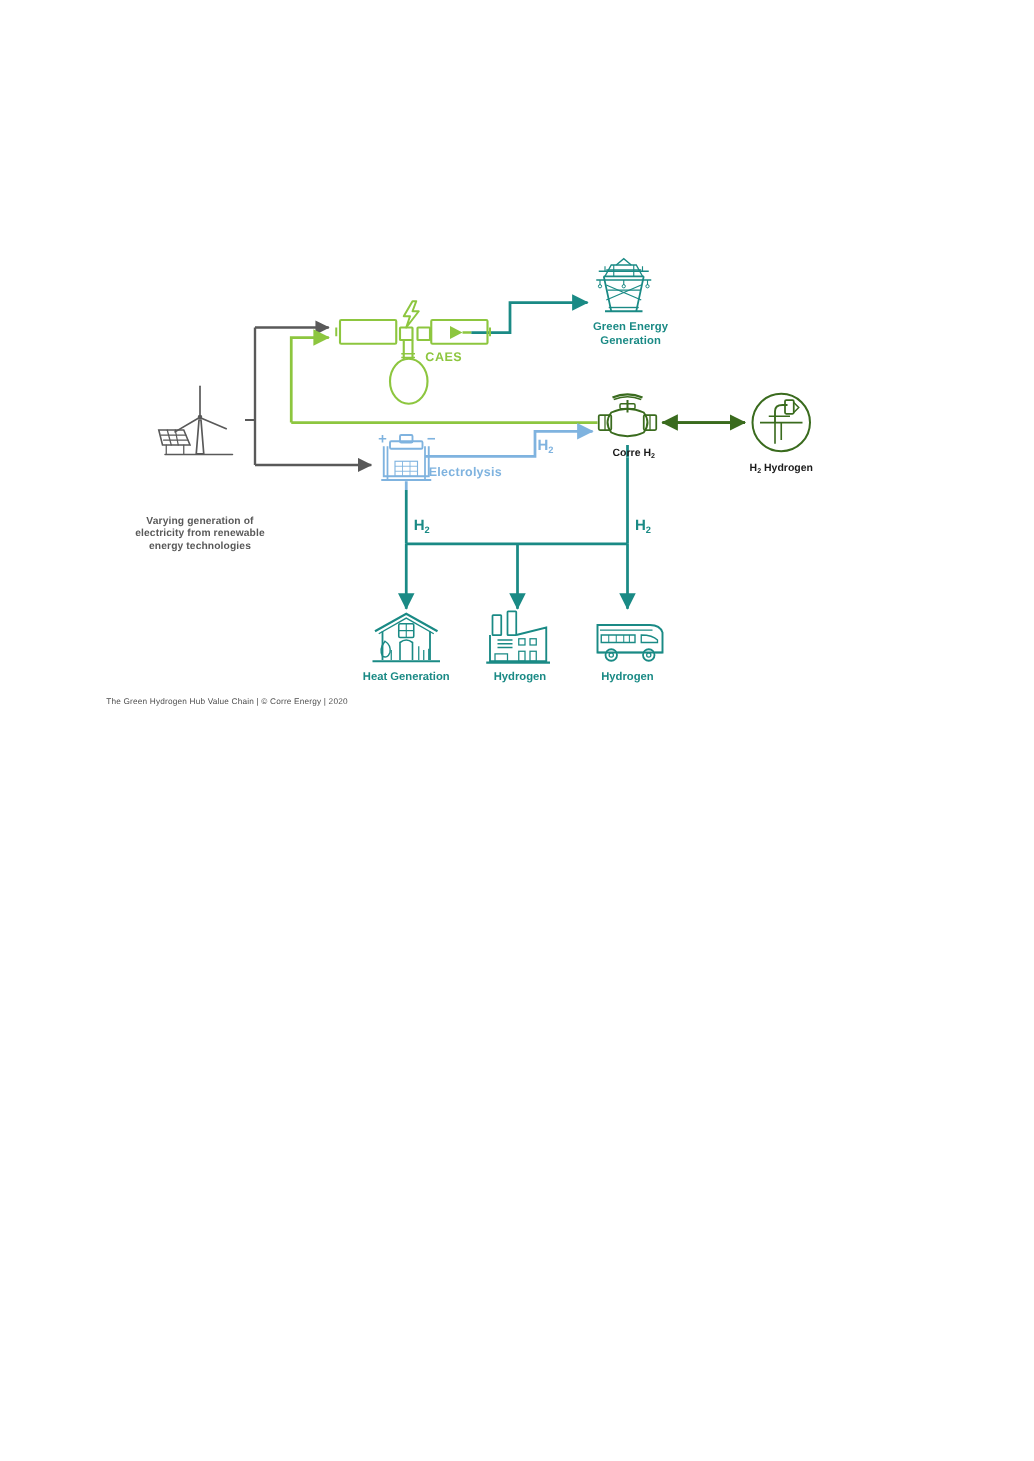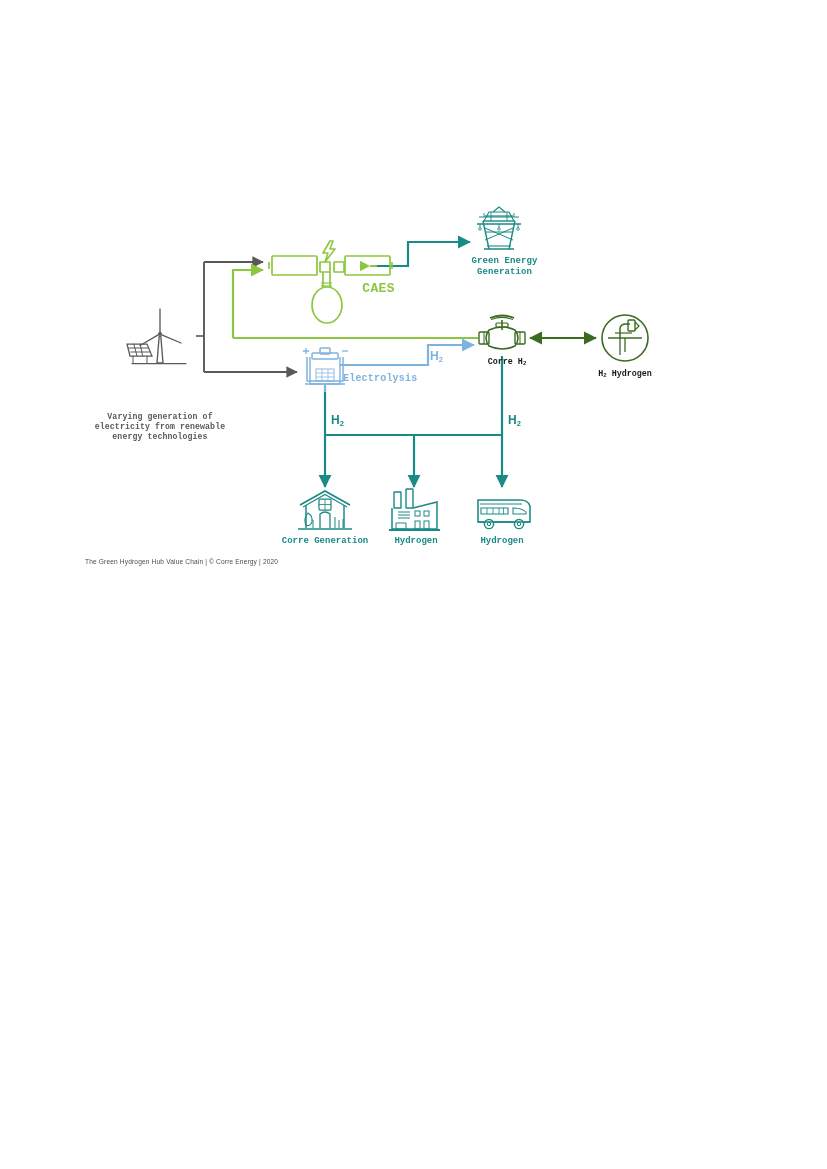--- a/index.html
+++ b/index.html
@@ -18,40 +18,39 @@
     position: absolute;
     left: 0; top: 0;
     width: 827px;
     height: 1169px;
   }
   .lbl {
     position: absolute;
     text-align: center;
     line-height: 1.22;
     white-space: pre-line;
-    font-family: Liberation Mono, monospace;
   }
   
   #source-label {
     left: 80px;
     top: 368px;
     width: 160px;
     font-size: 8.2px;
     color: #595959;
     font-weight: bold;
     letter-spacing: 0.1px;
     margin-top: 44px;
   }
   
   #caes-label {
     left: 315px;
     top: 281px;
     width: 80px;
-    text-align: right;
-    font-size: 13px;
+    text-align: center;
+    font-size: 10px;
     font-weight: bold;
     color: #8DC63F;
     letter-spacing: 0.4px;
   }
   
   #electrolysis-label {
     left: 343px;
     top: 373px;
     width: 110px;
     text-align: left;
@@ -404,21 +403,21 @@
 
 <div class="lbl" id="electrolysis-label">Electrolysis</div>
 
 <div class="lbl" id="geg-label">Green Energy
 Generation</div>
 
 <div class="lbl" id="greenh2-label"><span>Corre H</span><sub>2</sub></div>
 
 <div class="lbl" id="h2storage-label"><span>H</span><sub>2</sub><span> Hydrogen</span></div>
 
-<div class="lbl" id="heat-label">Corre Generation</div>
+<div class="lbl" id="heat-label">Heat Generation</div>
 
 <div class="lbl" id="industry-label">Hydrogen</div>
 
 <div class="lbl" id="transport-label">Hydrogen</div>
 
 <div class="h2tag" id="h2-electro"><span>H</span><sub>2</sub></div>
 
 <div class="h2tag" id="h2-left"><span>H</span><sub>2</sub></div>
 
 <div class="h2tag" id="h2-right"><span>H</span><sub>2</sub></div>

